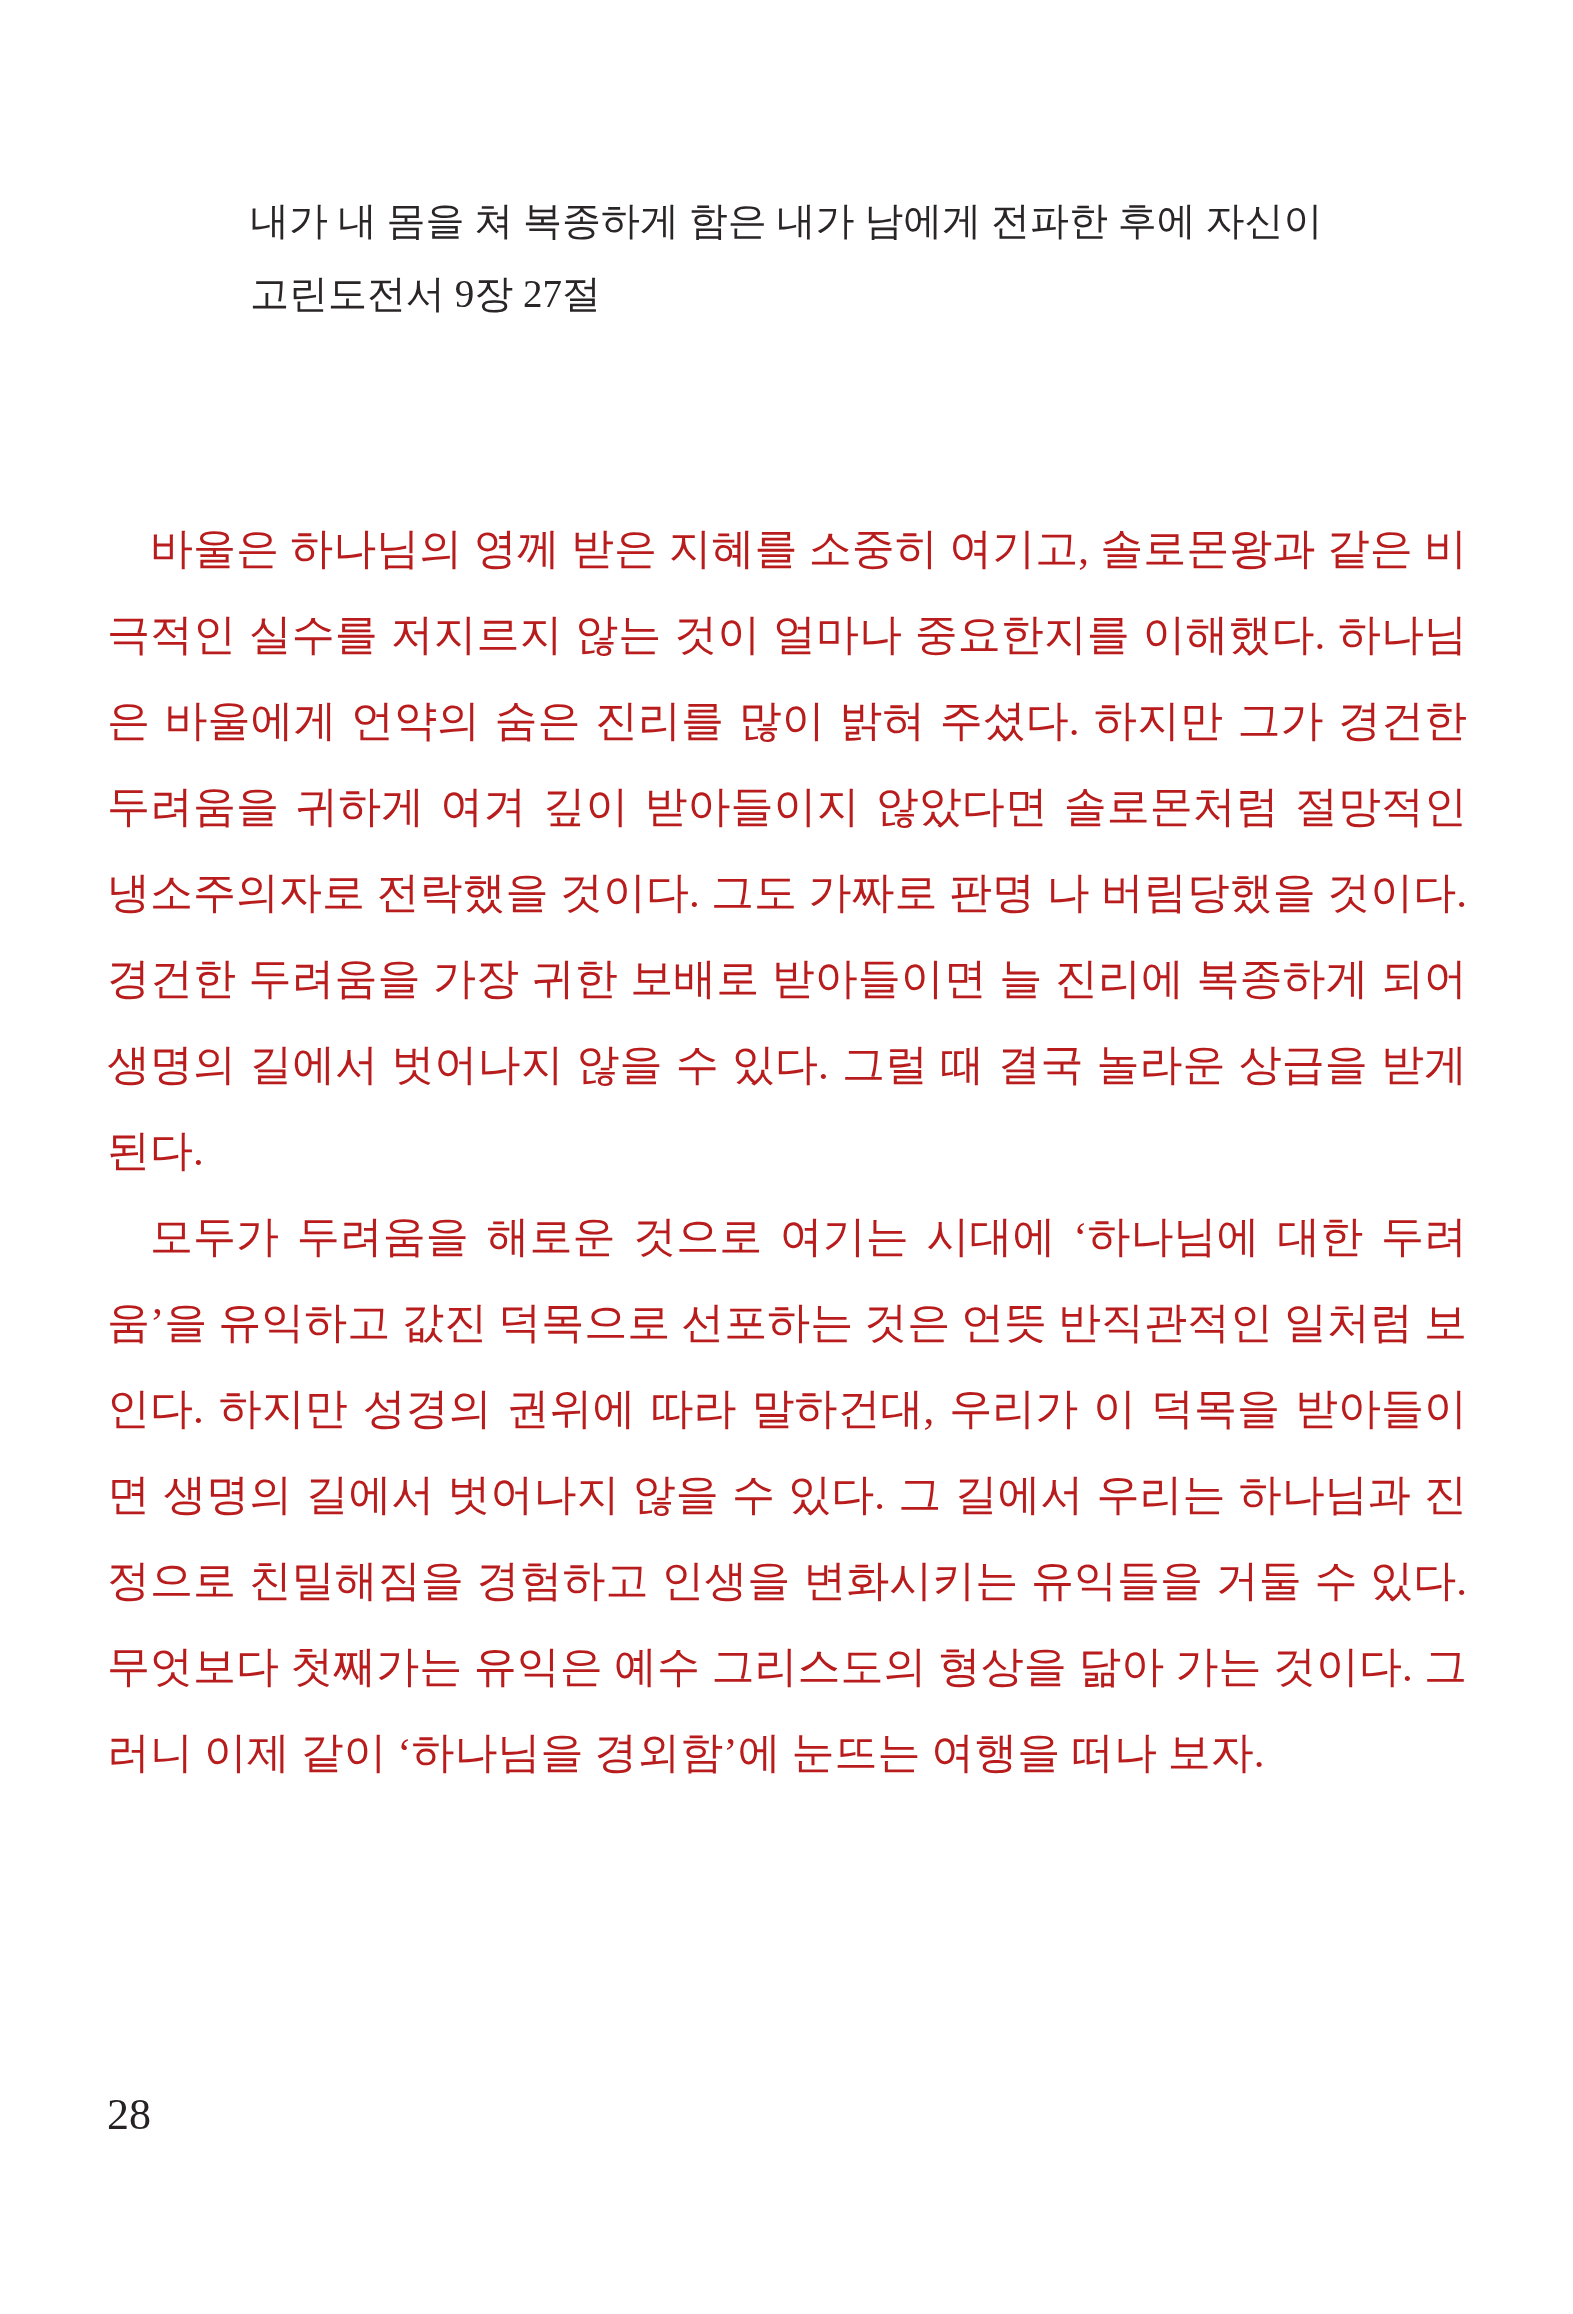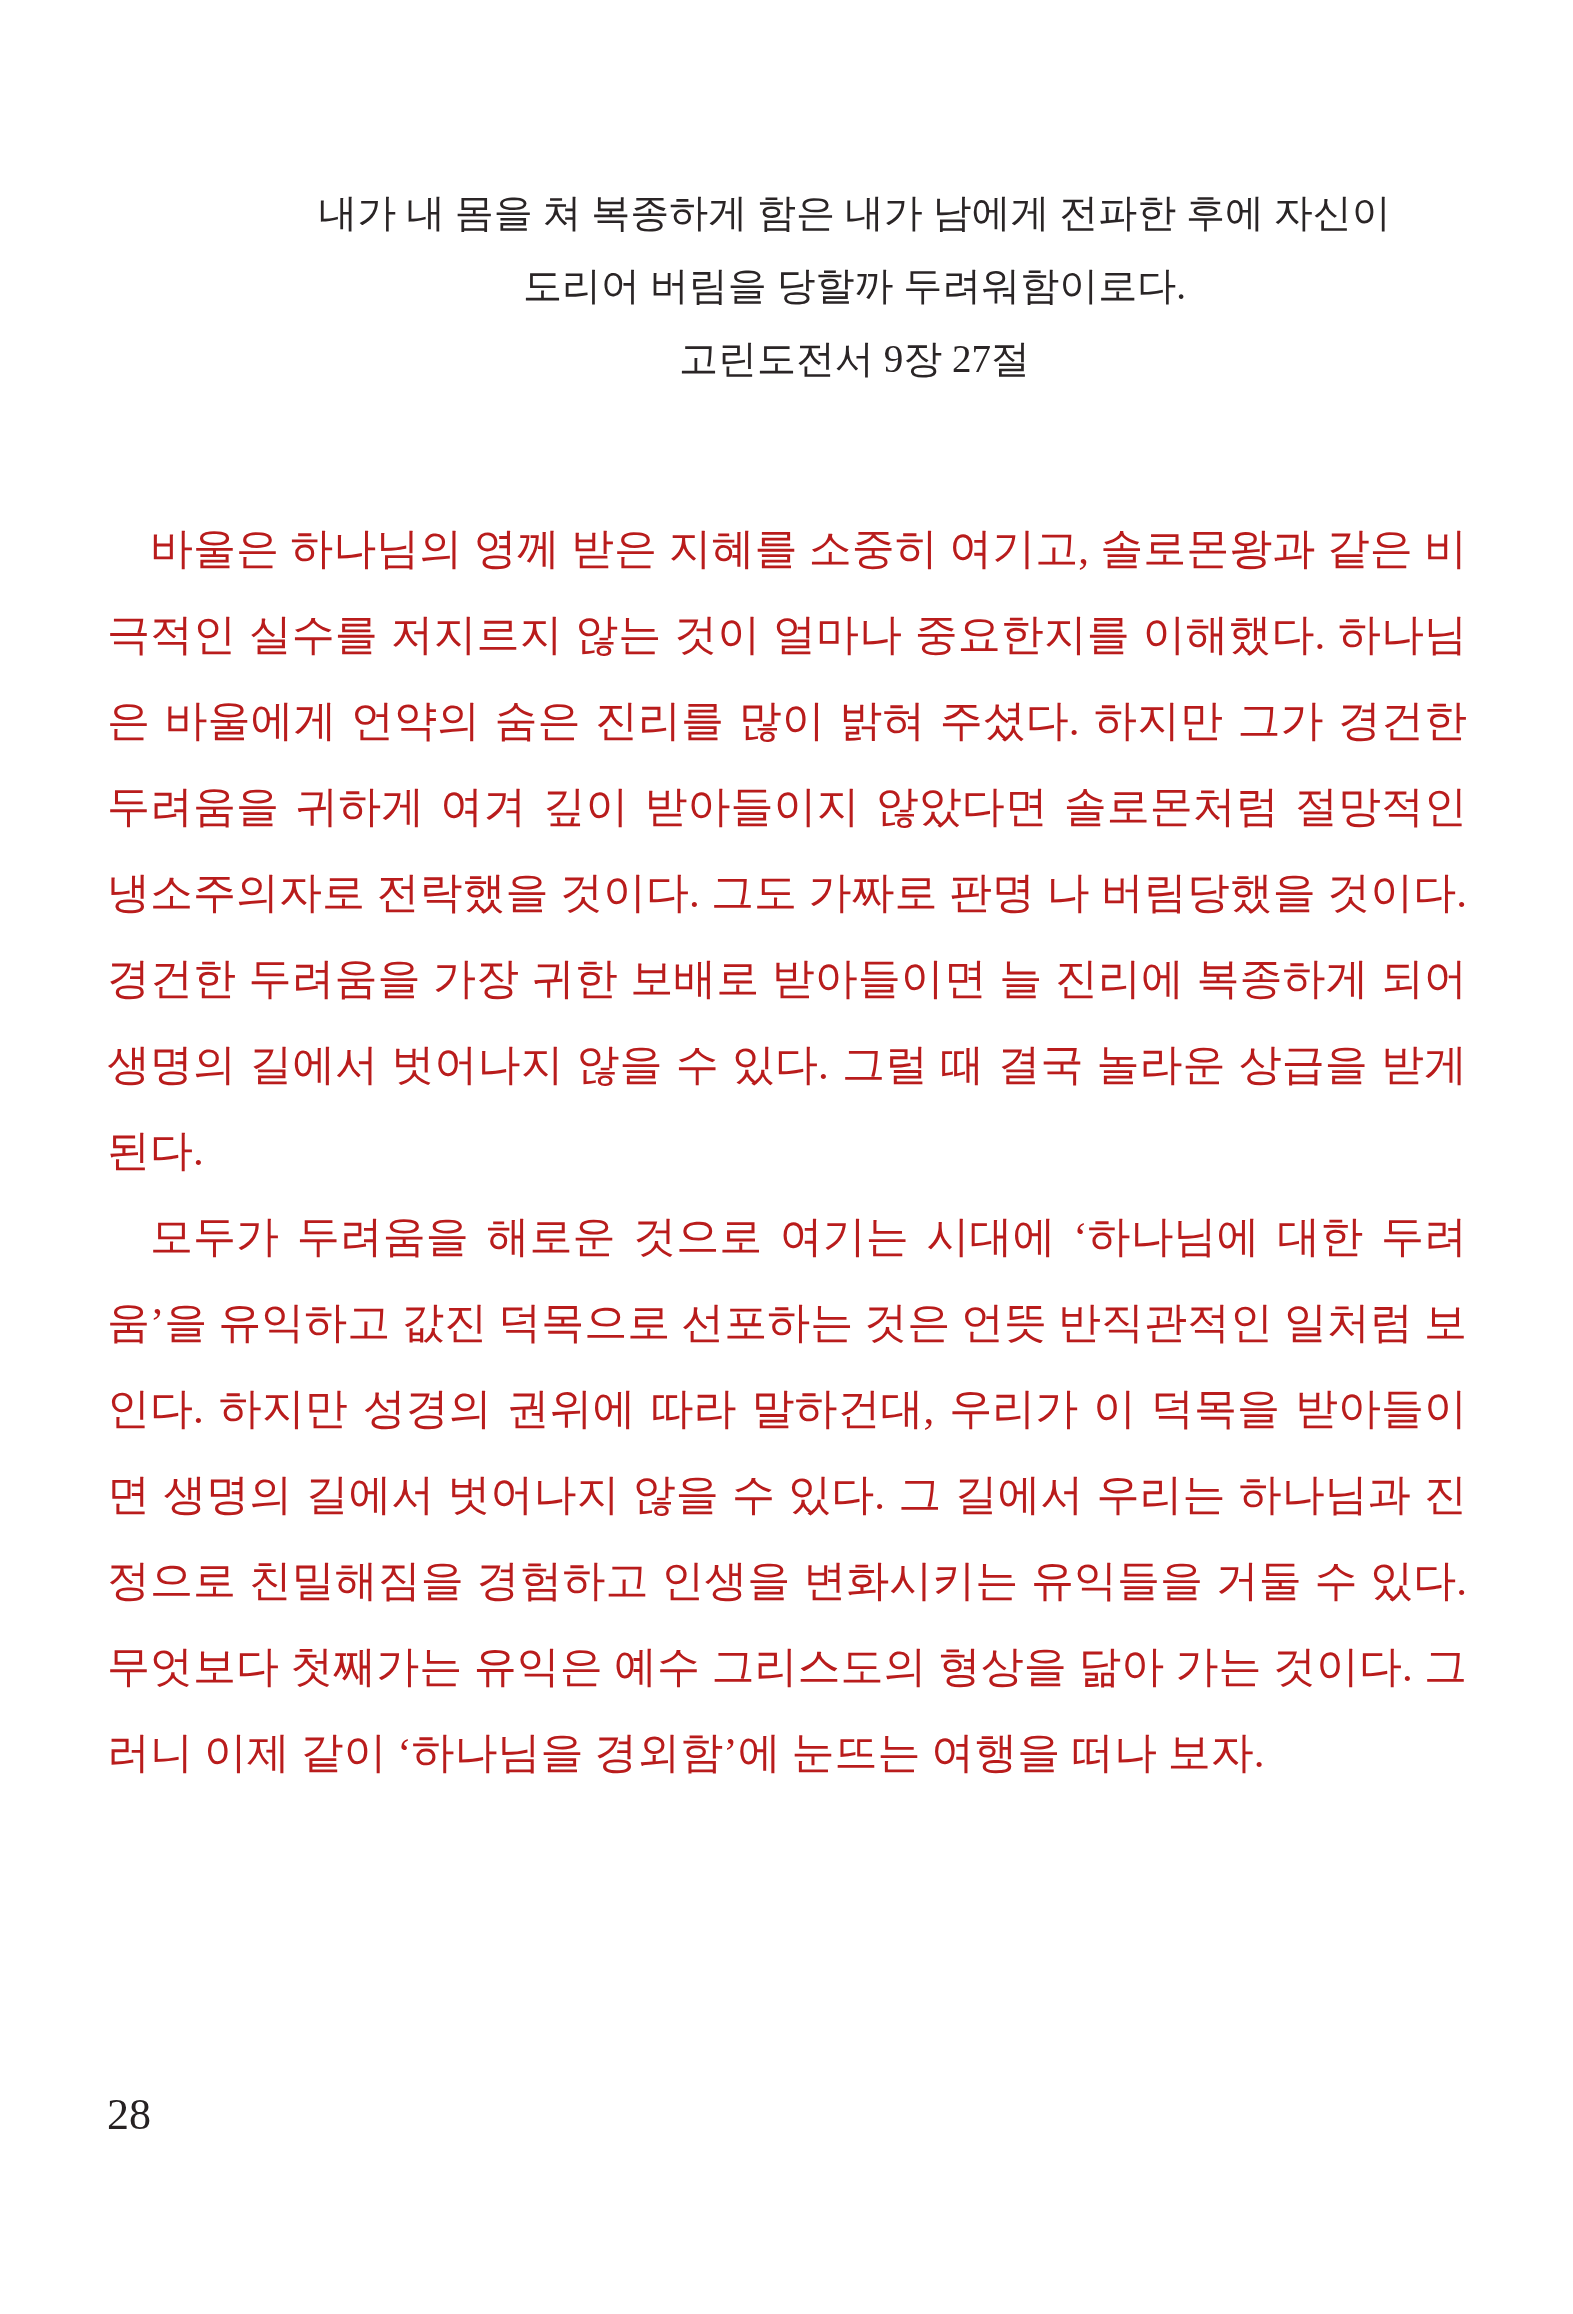--- a/index.html
+++ b/index.html
@@ -11,27 +11,26 @@
     position: relative;
     width: 1573px;
     height: 2314px;
     background: #ffffff;
     color: #262122;
     font-family: "Liberation Serif", "DejaVu Serif", serif;
     overflow: hidden;
   }
   .quote-block {
     position: absolute;
-    top: 176px;
+    top: 184px;
     left: 250px;
     right: 114px;
     font-size: 39px;
     line-height: 73px;
     color: #2a2526;
-    text-align: center;
   }
   .quote-line {
     white-space: nowrap;
   }
   .quote-ref {
     margin-top: 0;
   }
   .body-text {
     position: absolute;
     top: 506px;
@@ -55,21 +54,20 @@
     color: #262122;
   }
 </style>
 </head>
 <body>
 
 <div class="page">
 
   <div class="quote-block">
     <div class="quote-line">내가 내 몸을 쳐 복종하게 함은 내가 남에게 전파한 후에 자신이</div>
-    <div class="quote-line">도리어 버림을 당할까 두려워함이로다.</div>
     <div class="quote-ref">고린도전서 9장 27절</div>
   </div>
 
   <div class="body-text">
     <p>바울은 하나님의 영께 받은 지혜를 소중히 여기고, 솔로몬왕과 같은 비극적인 실수를 저지르지 않는 것이 얼마나 중요한지를 이해했다. 하나님은 바울에게 언약의 숨은 진리를 많이 밝혀 주셨다. 하지만 그가 경건한 두려움을 귀하게 여겨 깊이 받아들이지 않았다면 솔로몬처럼 절망적인 냉소주의자로 전락했을 것이다. 그도 가짜로 판명 나 버림당했을 것이다. 경건한 두려움을 가장 귀한 보배로 받아들이면 늘 진리에 복종하게 되어 생명의 길에서 벗어나지 않을 수 있다. 그럴 때 결국 놀라운 상급을 받게 된다.</p>
     <p>모두가 두려움을 해로운 것으로 여기는 시대에 ‘하나님에 대한 두려움’을 유익하고 값진 덕목으로 선포하는 것은 언뜻 반직관적인 일처럼 보인다. 하지만 성경의 권위에 따라 말하건대, 우리가 이 덕목을 받아들이면 생명의 길에서 벗어나지 않을 수 있다. 그 길에서 우리는 하나님과 진정으로 친밀해짐을 경험하고 인생을 변화시키는 유익들을 거둘 수 있다. 무엇보다 첫째가는 유익은 예수 그리스도의 형상을 닮아 가는 것이다. 그러니 이제 같이 ‘하나님을 경외함’에 눈뜨는 여행을 떠나 보자.</p>
   </div>
 
   <div class="page-number">28</div>
 

